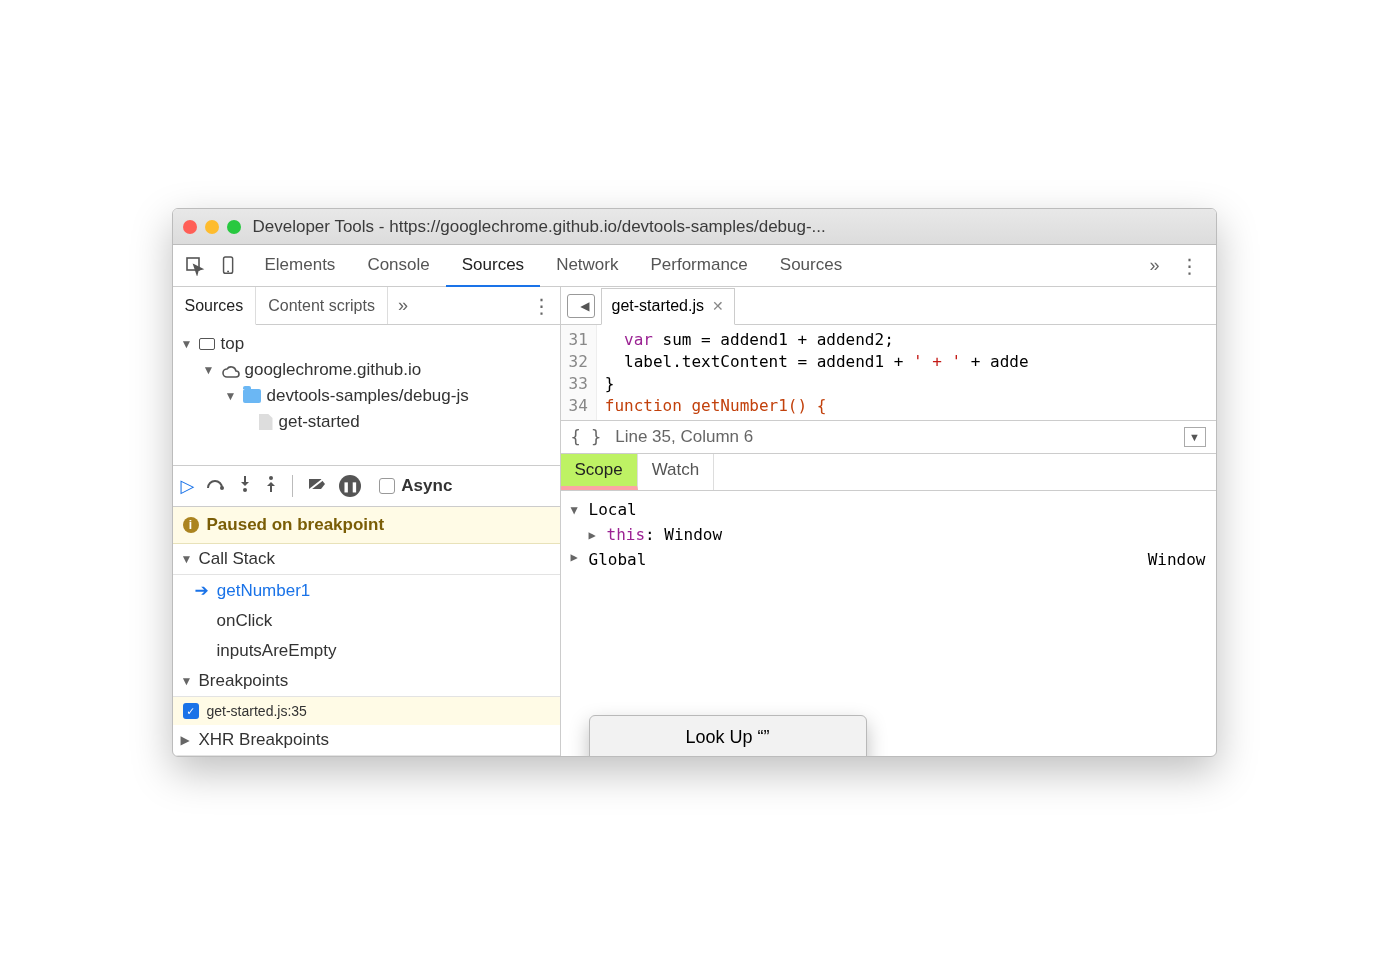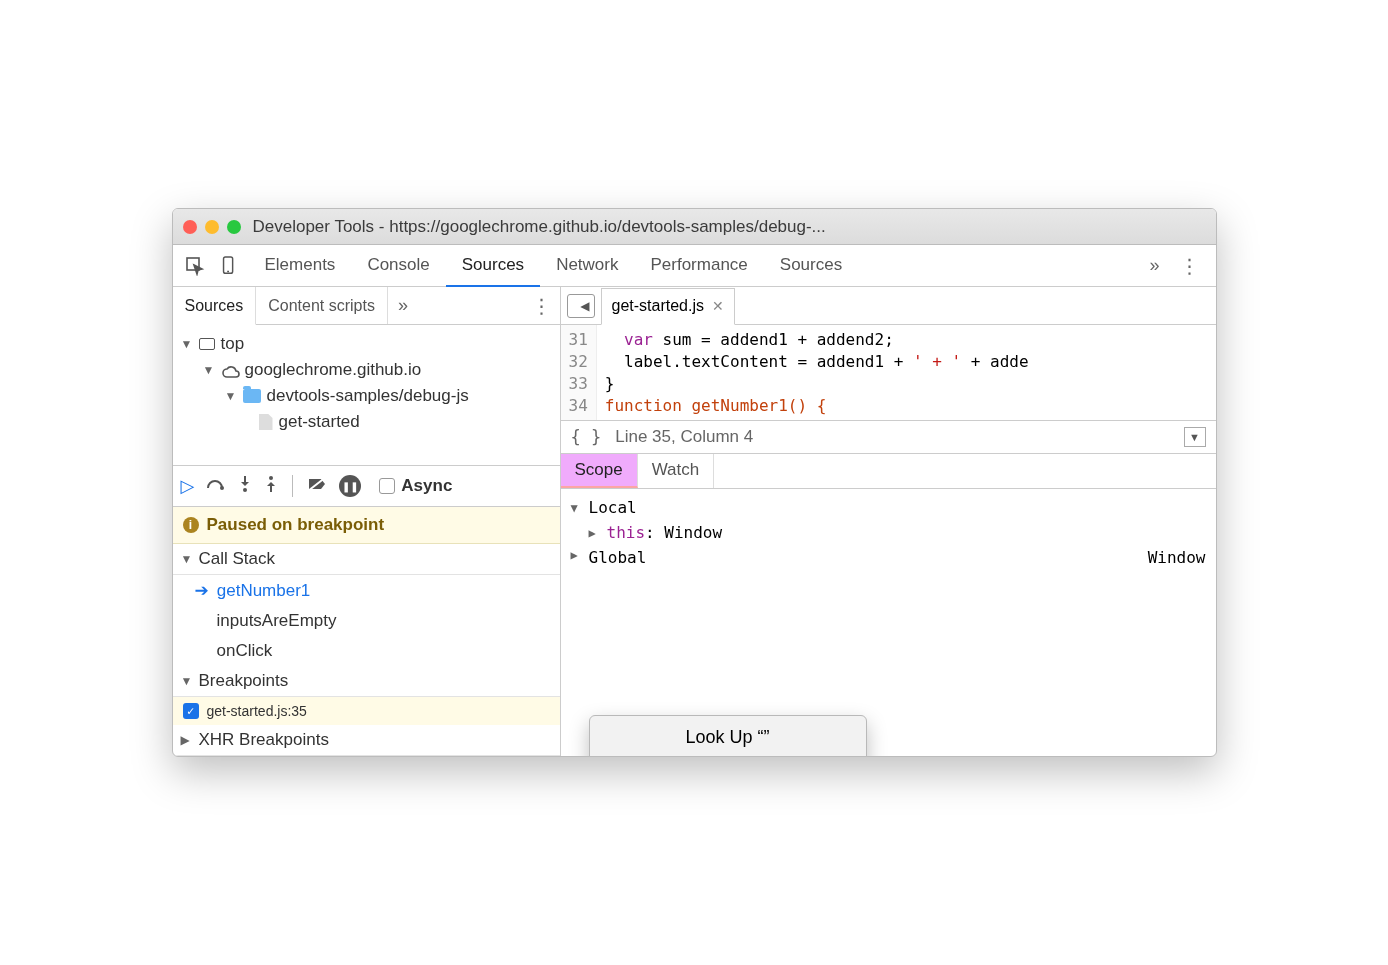--- a/index.html
+++ b/index.html
@@ -166,21 +166,21 @@
 .kw { color:#9b2393; }
 .str { color:#c41a16; }
 .func { color:#c2410c; }
 
 .statusline { display:flex; align-items:center; justify-content:space-between; padding: 6px 10px; border-bottom:1px solid #ccc; font-size:17px; color:#666; }
 .braces { font-family: Menlo, monospace; }
 .dropdown-box { width:22px; height:20px; border:1px solid #aaa; display:flex; align-items:center; justify-content:center; font-size:11px; color:#555; }
 
 .scope-tabs { display:flex; border-bottom:1px solid #ccc; }
 .scope-tab { padding:6px 14px; font-size:17px; color:#555; cursor:pointer; border-right:1px solid #ddd; }
-.scope-tab.active { border-bottom:2px solid #fca5a5; color:#222; background:#f0abfc; }
+.scope-tab.active { border-bottom:4px solid #fca5a5; color:#222; background:#bef264; }
 
 .scope-body { padding:6px 10px; font-family: Menlo, monospace; font-size:16px; }
 .scope-row { display:flex; align-items:center; gap:6px; padding:3px 0; }
 .scope-indent { padding-left: 18px; }
 .this-kw { color:#9b2393; }
 .global-row { display:flex; justify-content:space-between; padding:3px 0; }
 
 
 .context-menu {
   position:absolute;
@@ -321,25 +321,25 @@
       <div class="section-hdr">
         <span class="tw">▼</span>
         <span>Call Stack</span>
       </div>
       <div class="callstack-item">
         <span class="arrow-right">➔</span>
         <span class="current-frame">getNumber1</span>
       </div>
       <div class="callstack-item">
         <span style="width:14px"></span>
-        <span>inputsAreEmpty</span>
+        <span>onClick</span>
       </div>
       <div class="callstack-item">
         <span style="width:14px"></span>
-        <span>onClick</span>
+        <span>inputsAreEmpty</span>
       </div>
 
       <div class="section-hdr">
         <span class="tw">▼</span>
         <span>Breakpoints</span>
       </div>
       <div class="bp-item">
         <div class="bp-head">
           <span class="bp-chk">✓</span>
           <span class="bp-file">get-started.js:35</span>
@@ -370,21 +370,21 @@
         </div>
         <div class="code">  <span class="kw">var</span> sum = addend1 + addend2;
   label.textContent = addend1 + <span class="str">' + '</span> + adde
 }
 <span class="func">function</span> <span class="func">getNumber1() {</span></div>
       </div>
 
       <div class="statusline">
         <div style="display:flex; gap:14px; align-items:center">
           <span class="braces">{ }</span>
-          <span>Line 35, Column 4</span>
+          <span>Line 35, Column 6</span>
         </div>
         <div class="dropdown-box">▼</div>
       </div>
 
       <div class="scope-tabs">
         <div class="scope-tab active">Scope</div>
         <div class="scope-tab">Watch</div>
       </div>
 
       <div class="scope-body">

